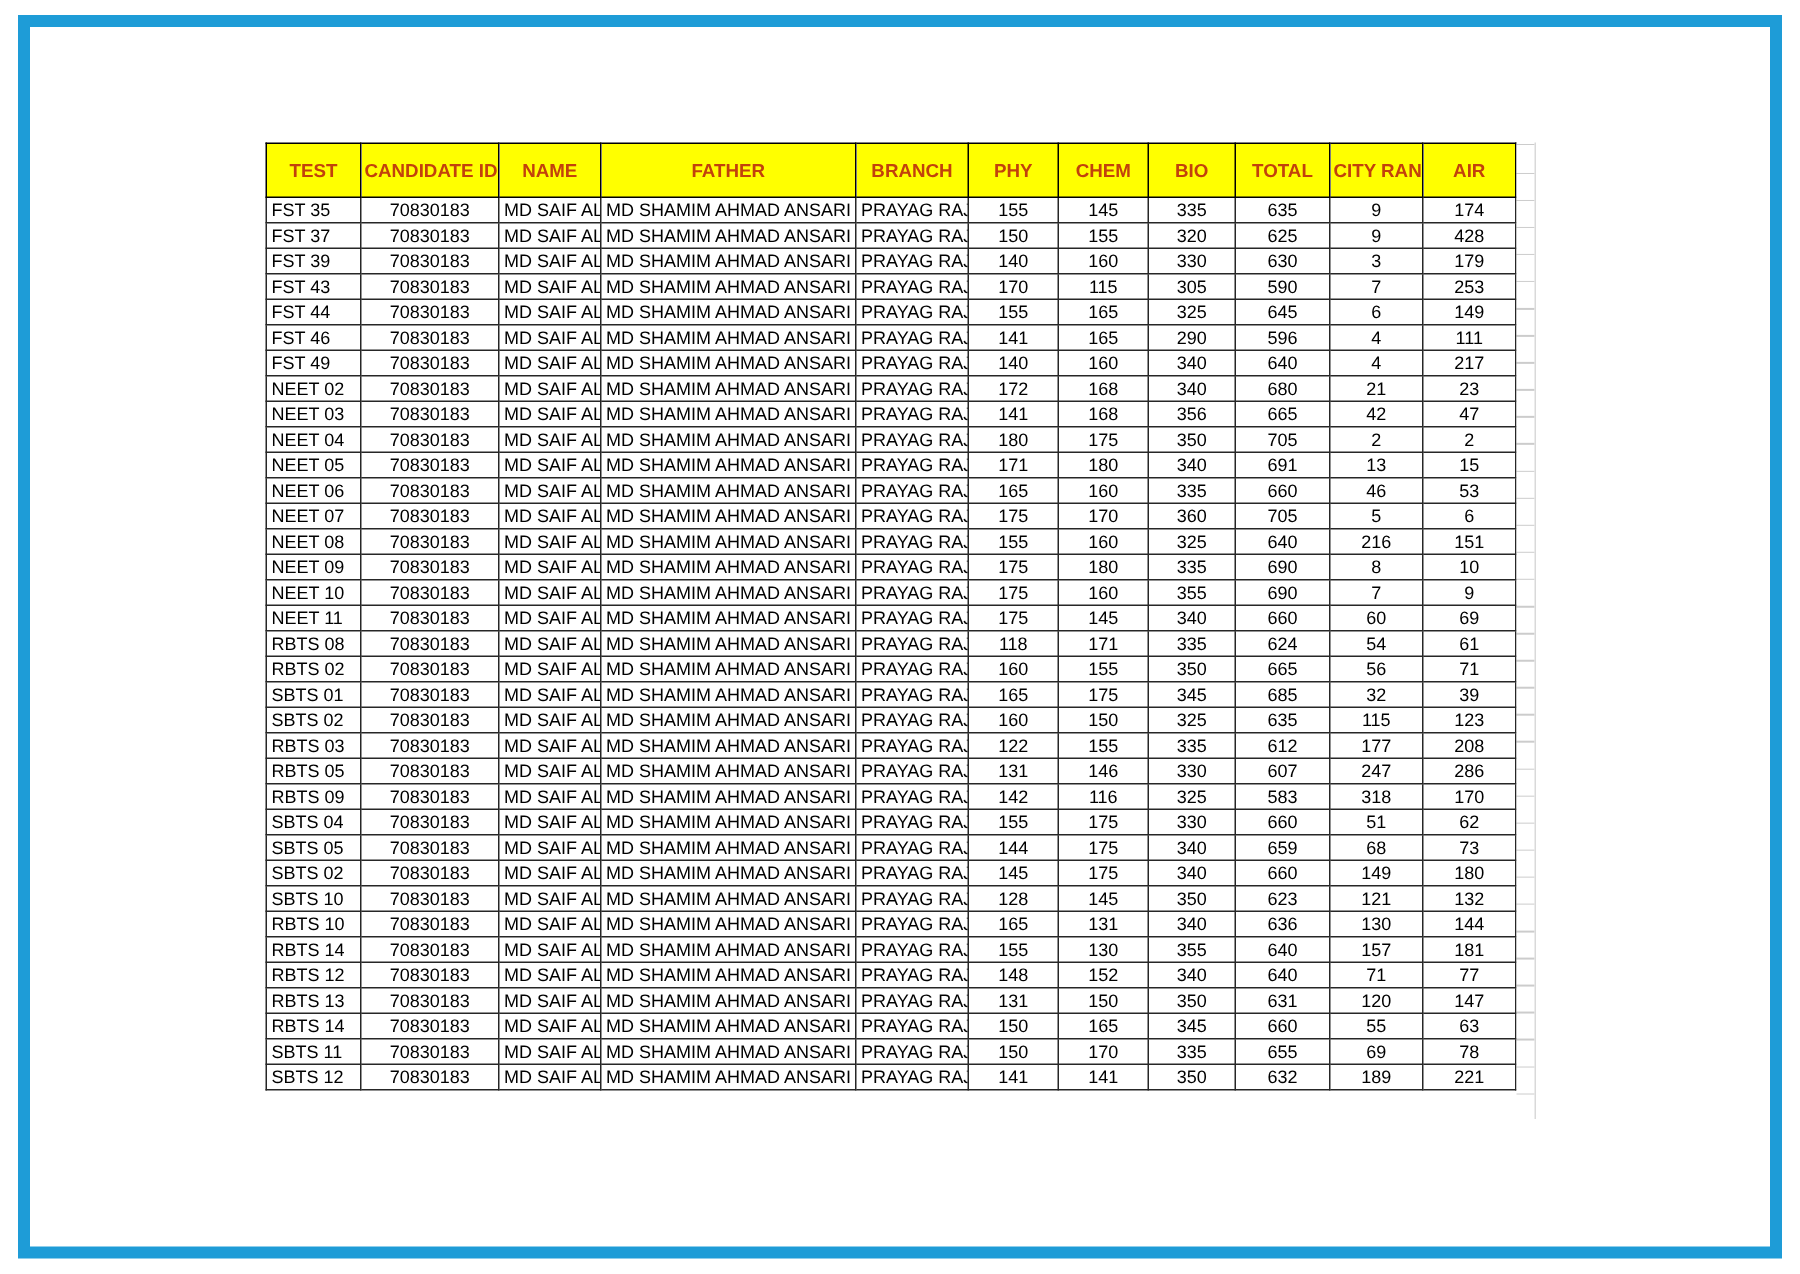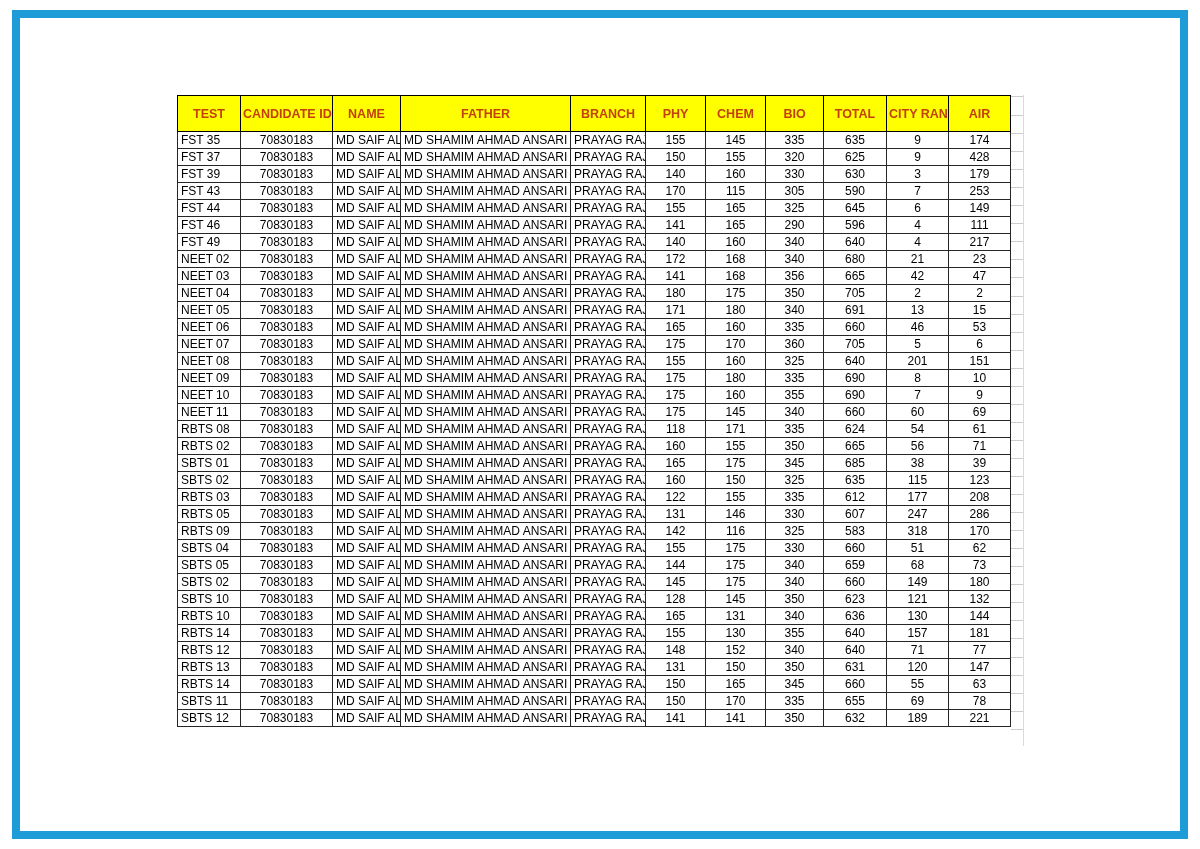--- a/index.html
+++ b/index.html
@@ -286,21 +286,21 @@
         <tr>
           <td class="align-left">NEET 08</td>
           <td class="align-center">70830183</td>
           <td class="align-left">MD SAIF ALI</td>
           <td class="align-left">MD SHAMIM AHMAD ANSARI</td>
           <td class="align-left">PRAYAG RAJ</td>
           <td class="align-center">155</td>
           <td class="align-center">160</td>
           <td class="align-center">325</td>
           <td class="align-center">640</td>
-          <td class="align-center">201</td>
+          <td class="align-center">216</td>
           <td class="align-center">151</td>
         </tr>
         <tr>
           <td class="align-left">NEET 09</td>
           <td class="align-center">70830183</td>
           <td class="align-left">MD SAIF ALI</td>
           <td class="align-left">MD SHAMIM AHMAD ANSARI</td>
           <td class="align-left">PRAYAG RAJ</td>
           <td class="align-center">175</td>
           <td class="align-center">180</td>
@@ -364,21 +364,21 @@
         <tr>
           <td class="align-left">SBTS 01</td>
           <td class="align-center">70830183</td>
           <td class="align-left">MD SAIF ALI</td>
           <td class="align-left">MD SHAMIM AHMAD ANSARI</td>
           <td class="align-left">PRAYAG RAJ</td>
           <td class="align-center">165</td>
           <td class="align-center">175</td>
           <td class="align-center">345</td>
           <td class="align-center">685</td>
-          <td class="align-center">38</td>
+          <td class="align-center">32</td>
           <td class="align-center">39</td>
         </tr>
         <tr>
           <td class="align-left">SBTS 02</td>
           <td class="align-center">70830183</td>
           <td class="align-left">MD SAIF ALI</td>
           <td class="align-left">MD SHAMIM AHMAD ANSARI</td>
           <td class="align-left">PRAYAG RAJ</td>
           <td class="align-center">160</td>
           <td class="align-center">150</td>

